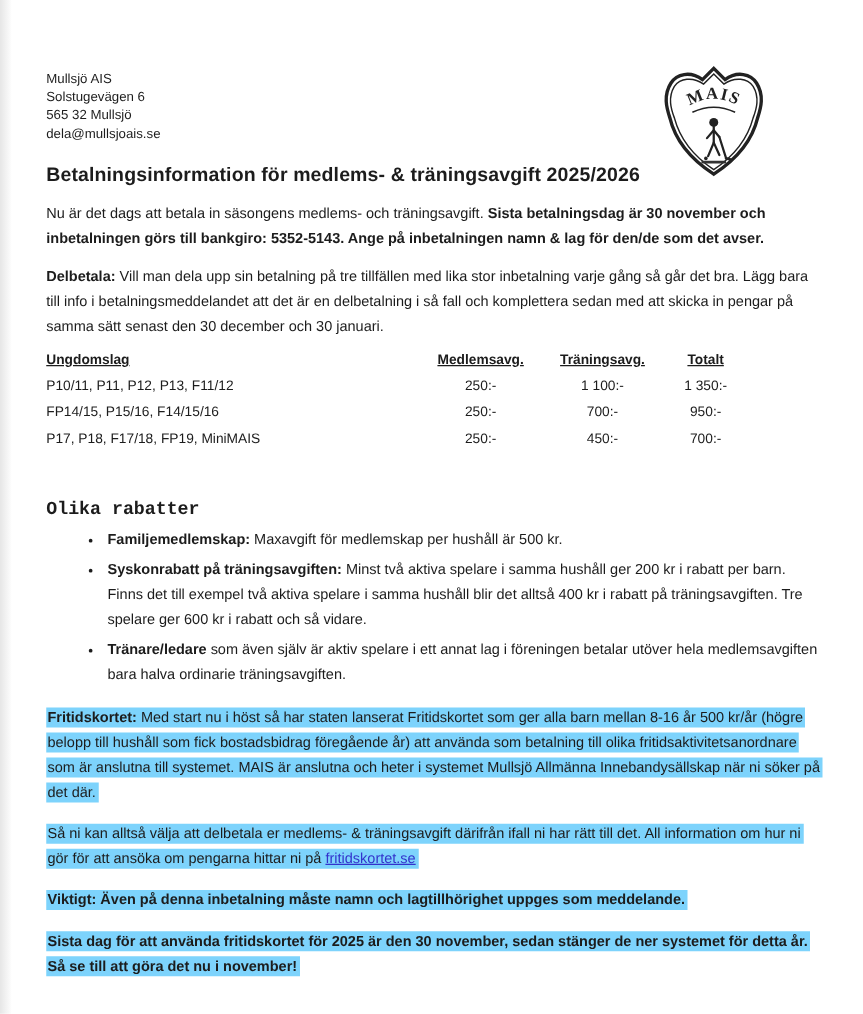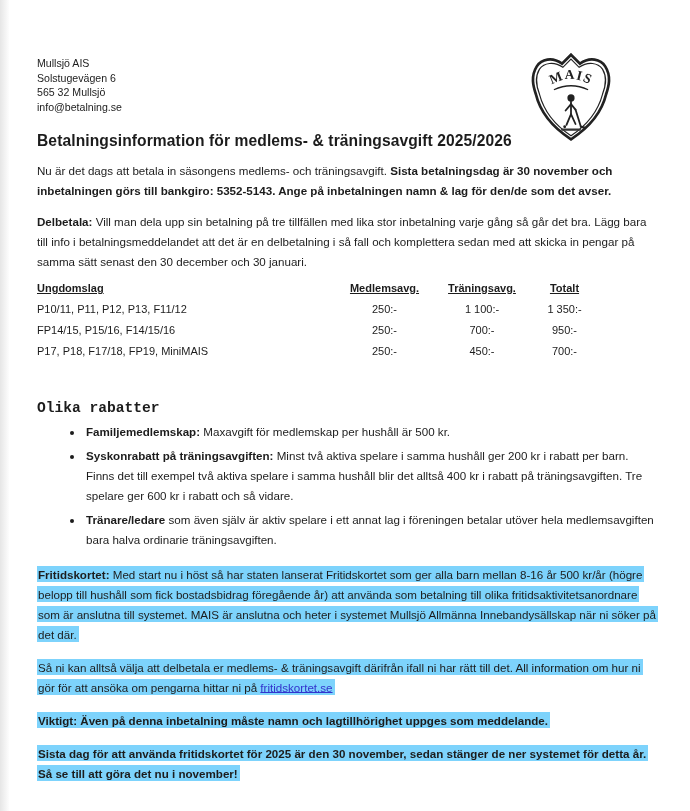--- a/index.html
+++ b/index.html
@@ -35,21 +35,21 @@
 <body>
 
 <div class="edge"></div>
 
 <div class="content">
 
   <div class="addr">
     <div>Mullsjö AIS</div>
     <div>Solstugevägen 6</div>
     <div>565 32 Mullsjö</div>
-    <div>info@betalning.se</div>
+    <div>dela@mullsjoais.se</div>
   </div>
 
   <svg class="crest" viewBox="0 0 100 100">
     <path d="M50 3 L60 13 C71 5 83 8 88 16 C95 27 92 38 89 47 C84 68 70 84 50 97 C30 84 16 68 11 47 C8 38 5 27 12 16 C17 8 29 5 40 13 Z" fill="#ffffff" stroke="#222222" stroke-width="3"></path>
     <path d="M50 8 L59 17 C69 10 80 12 85 19 C91 29 88 39 85 47 C80 66 68 81 50 93 C32 81 20 66 15 47 C12 39 9 29 15 19 C20 12 31 10 41 17 Z" fill="none" stroke="#222222" stroke-width="1.3"></path>
     <defs>
       <path id="maisArc" d="M26 38 Q50 22 74 38" fill="none"></path>
     </defs>
     <text font-size="15" font-weight="bold" font-family="Liberation Serif, DejaVu Serif, serif" fill="#222222" letter-spacing="1.5">
       <textPath href="#maisArc" startOffset="50%" text-anchor="middle">MAIS</textPath>

